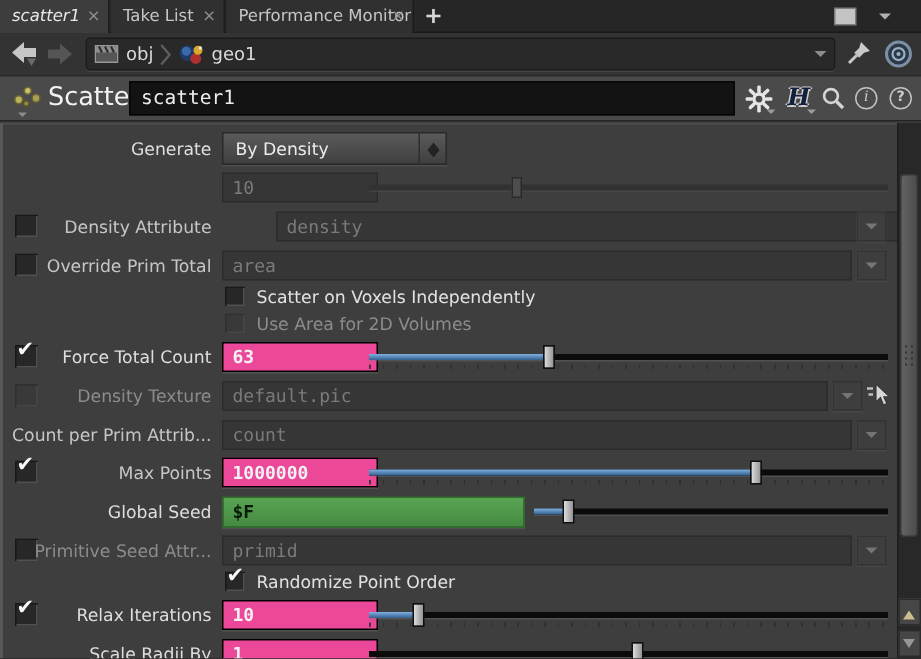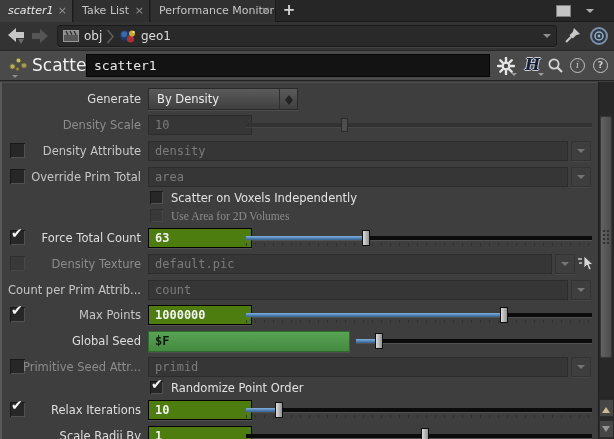--- a/index.html
+++ b/index.html
@@ -31,27 +31,27 @@
           text-shadow:-1px 0 0 #cfcfcf,1px 0 0 #cfcfcf,0 -1px 0 #cfcfcf,0 1px 0 #cfcfcf;}
   .ringicon{position:absolute;box-sizing:border-box;border-radius:50%;border:1.5px solid #c2c2c2;width:15px;height:15px;
             text-align:center;font-size:9.5px;line-height:12px;color:#cccccc;}
   
   .pane-hl-top{position:absolute;left:0;top:82px;width:598px;height:1px;background:#4e4e4e;}
   .pane-hl-left{position:absolute;left:0;top:82px;width:2px;height:357px;background:#585858;}
   .lbl{position:absolute;left:0;width:141px;text-align:right;font-size:11.5px;line-height:22px;color:#dedede;white-space:nowrap;}
   .lbl.mid{color:#c6c6c6;}
   .lbl.dim{color:#8c8c8c;}
   .inlinelbl{position:absolute;left:171px;font-size:11.5px;line-height:16px;color:#e2e2e2;white-space:nowrap;}
-  .inlinelbl.dim{color:#8c8c8c;font-family:Liberation Serif, serif;}
+  .inlinelbl.dim{color:#8c8c8c;}
   .cb{position:absolute;width:15px;height:15px;background:#272727;
       box-shadow:inset 1px 1px 0 #181818,inset -1px -1px 0 #515151;}
   .cb.small{width:13px;height:13px;}
   .cb.faint{background:#393939;box-shadow:inset 1px 1px 0 #2f2f2f,inset -1px -1px 0 #474747;}
   .cb .mark{position:absolute;left:1px;top:-5px;color:#f7f7f7;font-size:14px;font-weight:bold;}
-  .field{position:absolute;left:148px;height:20px;background:#4d7c0f;border:1px solid #000;box-sizing:border-box;
+  .field{position:absolute;left:148px;height:20px;background:#ec4899;border:1px solid #000;box-sizing:border-box;
          box-shadow:0 1px 0 rgba(105,105,105,.45);font-family:"DejaVu Sans Mono","Liberation Mono",monospace;
          font-size:12px;font-weight:bold;color:#f2f2f2;line-height:18px;padding-left:6px;white-space:nowrap;overflow:hidden;}
   .field.num{width:104px;}
   .field.str{width:420px;}
   .field.dis{background:#363636;border-color:#2c2c2c;box-shadow:none;color:#7b7b7b;font-weight:normal;}
   .field.expr{width:202px;height:21px;background:linear-gradient(#58a453,#458a41);border:1px solid #2f6b2c;
               box-shadow:0 1px 0 rgba(105,105,105,.4);color:#0a1a0a;}
   .ddbtn{position:absolute;width:20px;height:20px;background:#3e3e3e;
          box-shadow:inset 0 0 0 1px #333333,0 1px 0 rgba(100,100,100,.25);}
   .ddbtn .tri{position:absolute;left:6px;top:8px;width:0;height:0;border:4px solid transparent;border-top-color:#757575;}
@@ -204,28 +204,27 @@
 
   <div class="lbl" style="top:88px;">Generate</div>
   <div class="menu">
     <span>By Density</span>
     <span class="spin">
         <span class="u"></span>
         <span class="d"></span>
       </span>
   </div>
 
-  <div class="lbl dim" style="top:114px;">Density Scale</div>
   <div class="field num dis" style="top:115px;">10</div>
   <div class="track off" style="left:246px;top:123px;width:346px;"></div>
   <div class="handle off" style="left:341px;top:118px;"></div>
 
   <div class="cb" style="left:10px;top:143px;"></div>
   <div class="lbl mid" style="top:140px;">Density Attribute</div>
-  <div class="field str dis" style="top:141px;">density</div>
+  <div class="field str dis" style="top:141px;margin-left:36px;">density</div>
   <div class="ddbtn" style="left:571px;top:141px;">
       <span class="tri"></span>
     </div>
 
   <div class="cb" style="left:10px;top:169px;"></div>
   <div class="lbl mid" style="top:166px;">Override Prim Total</div>
   <div class="field str dis" style="top:167px;">area</div>
   <div class="ddbtn" style="left:571px;top:167px;">
       <span class="tri"></span>
     </div>

